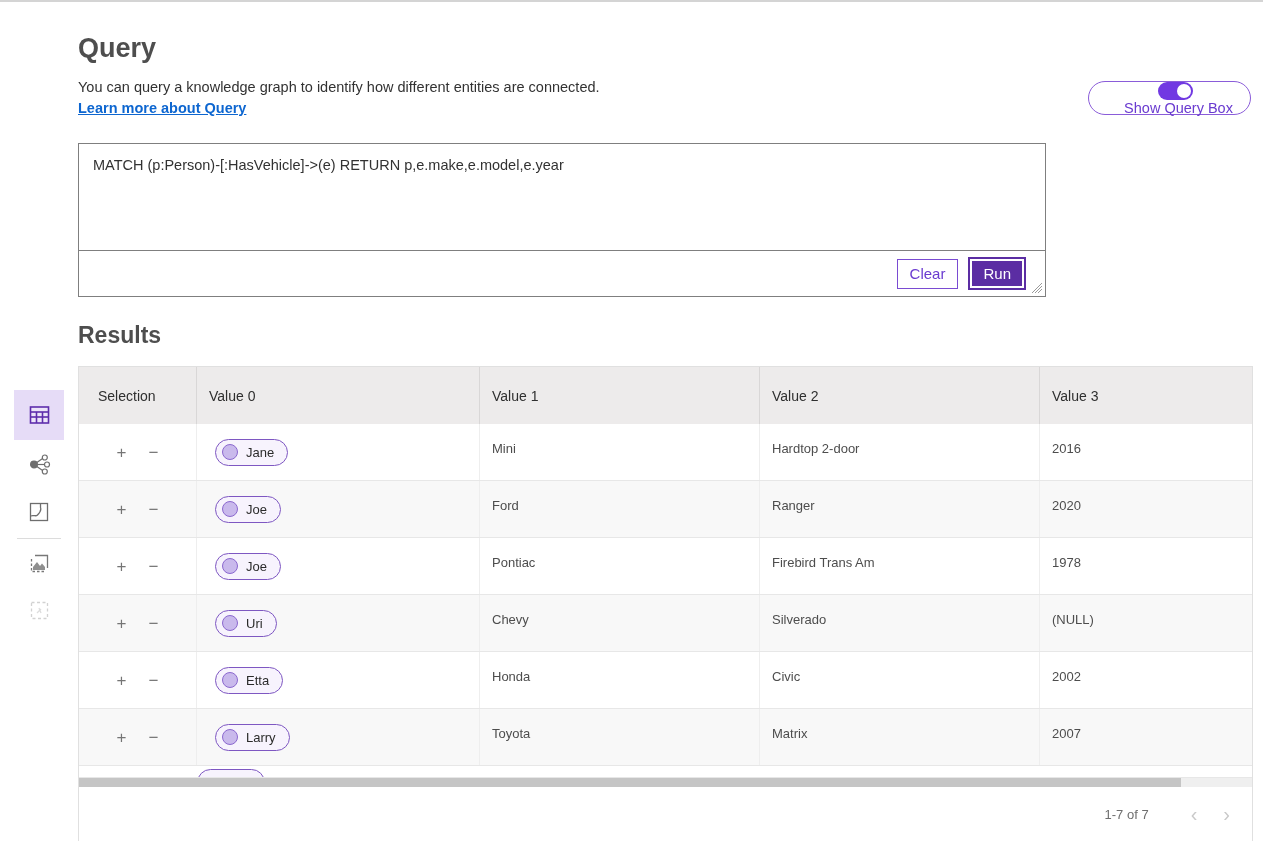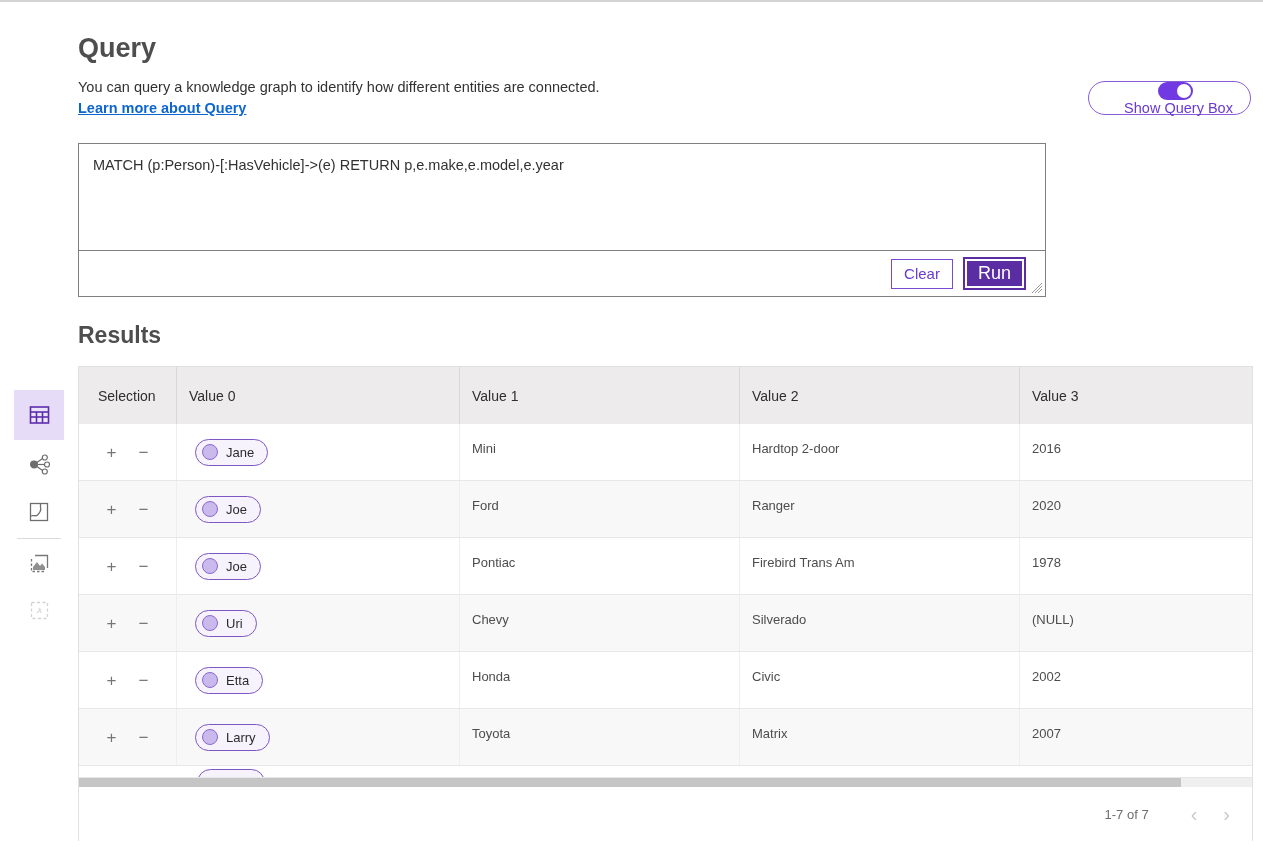--- a/index.html
+++ b/index.html
@@ -17,39 +17,39 @@
   .switch { position:relative; width:35px; height:18px; border-radius:9px; background:#7139e2; flex:0 0 auto; }
   .switch .knob { position:absolute; top:2px; right:2px; width:14px; height:14px; border-radius:50%; background:#fff; }
   .toggle-label { margin-left:7px; font-size:14.5px; color:#6a3bd0; white-space:nowrap; }
 
   
   .query-box { position:absolute; left:78px; top:143px; width:968px; height:154px; border:1px solid #7f7f7f; background:#fff; }
   .query-textarea { position:relative; width:100%; height:107px; border-bottom:1px solid #7f7f7f; padding:12px 14px; font-size:14.5px; color:#323232; line-height:1.3; cursor:text; }
   .resize-handle { position:absolute; right:3px; bottom:3px; width:12px; height:12px; cursor:nwse-resize; }
   .query-footer { height:45px; display:flex; justify-content:flex-end; align-items:center; gap:12px; padding-right:19px; }
   .btn-clear { min-width:58px; height:30px; background:#fff; border:1px solid #7a4bd2; color:#6a3bd0; font-size:15px; font-family:inherit; padding:0 12px; cursor:pointer; }
-  .btn-run { min-width:50px; height:29px; background:#5b2da3; border:2px solid #fff; box-shadow:0 0 0 2px #5b2da3; color:#fff; font-size:18px; font-family:inherit; padding:0 11px; cursor:pointer; margin-right:2px; }
+  .btn-run { min-width:50px; height:29px; background:#5b2da3; border:2px solid #fff; box-shadow:0 0 0 2px #5b2da3; color:#fff; font-size:15px; font-family:inherit; padding:0 11px; cursor:pointer; margin-right:2px; }
 
   
   .results-title { position:absolute; left:78px; top:322px; font-size:23px; font-weight:700; color:#4e4e4e; }
 
   
   .view-sidebar { position:absolute; left:14px; top:390px; width:50px; }
   .view-item { width:50px; height:48px; display:flex; align-items:center; justify-content:center; cursor:pointer; }
   .view-item.selected { height:50px; background:#e6dcf7; }
   .view-item.disabled { cursor:default; }
   .view-divider { width:44px; height:1px; background:#dcdcdc; margin:2px auto; }
 
   
   .table-panel { position:absolute; left:78px; top:366px; width:1175px; height:475px; border:1px solid #e0e0e0; background:#fff; }
   .t-row { display:flex; width:100%; }
   .t-head { height:57px; background:#edebeb; }
   .t-head .t-cell { border-right:1px solid #d9d7d7; font-size:14px; color:#2f2f2f; display:flex; align-items:center; }
   .t-cell { flex:0 0 auto; overflow:hidden; }
-  .c0 { width:98px; } .c1 { width:283px; } .c2 { width:280px; } .c3 { width:280px; } .c4 { width:232px; }
+  .c0 { width:118px; } .c1 { width:283px; } .c2 { width:280px; } .c3 { width:280px; } .c4 { width:232px; }
   .t-head .c0 { padding-left:19px; }
   .t-head .c1, .t-head .c2, .t-head .c3, .t-head .c4 { padding-left:12px; }
   .t-body-row { height:57px; border-bottom:1px solid #e7e7e7; background:#fff; }
   .t-body-row.alt { background:#f8f8f8; }
   .t-body-row .t-cell { border-right:1px solid #eeeeee; display:flex; align-items:center; font-size:13px; color:#4d4d4d; }
   .t-body-row .c1 .cellpad, .t-body-row .c2 .cellpad, .t-body-row .c3 .cellpad, .t-body-row .c4 .cellpad { padding-left:12px; }
   .t-cell .cellpad { transform:translateY(-4px); }
   .t-head .t-cell:last-child, .t-body-row .t-cell:last-child { border-right:none; }
   .sel-cell { justify-content:center; gap:18px; }
   .sel-btn { background:none; border:none; font-size:17px; color:#757575; cursor:pointer; line-height:1; font-family:inherit; padding:2px; }

